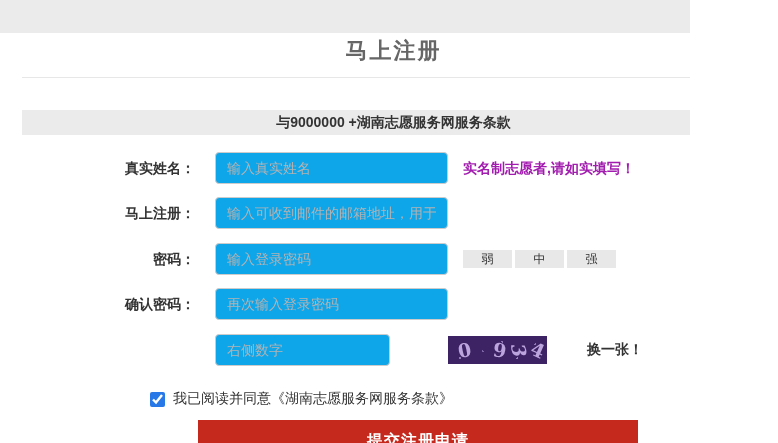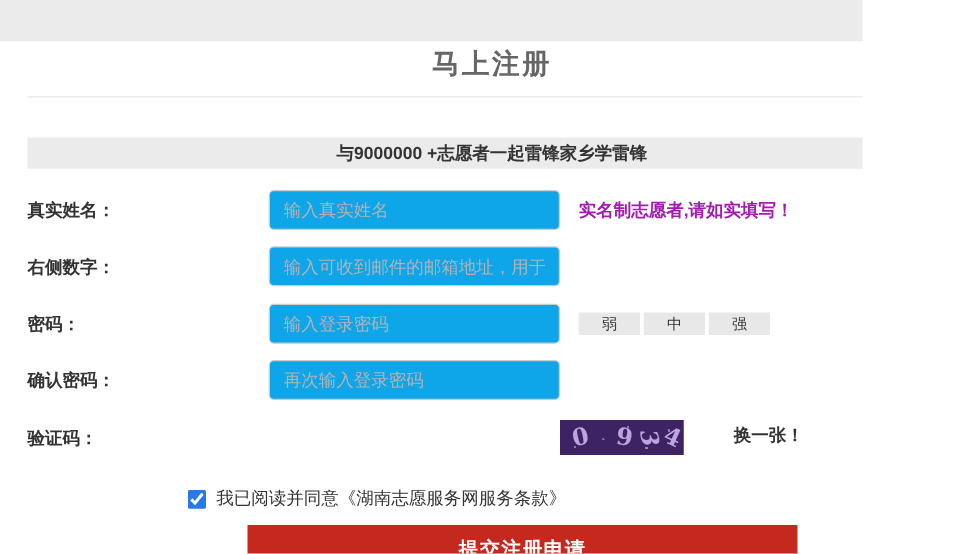--- a/index.html
+++ b/index.html
@@ -18,21 +18,21 @@
     background: #ebebeb; text-align: center; line-height: 25px;
     font-size: 14px; font-weight: bold; color: #333; }
 
   .panel { position: absolute; left: 22px; top: 0; width: 743px; height: 443px; }
 
   .form-row { position: absolute; left: 0; width: 743px; height: 32px; }
   .row-1 { top: 152px; } .row-2 { top: 197px; } .row-3 { top: 243px; }
   .row-4 { top: 288px; } .row-5 { top: 334px; }
 
   .field-label { position: absolute; left: 0; top: 0; width: 173px; height: 32px;
-    line-height: 32px; font-size: 14px; font-weight: bold; color: #333; }
+    line-height: 32px; text-align: right; font-size: 14px; font-weight: bold; color: #333; }
 
   .text-input { position: absolute; left: 193px; top: 0; width: 233px; height: 32px;
     border: 1px solid #ccc; border-radius: 4px; padding: 0 11px; font-size: 14px; color: #333;
     background: #0ea5e9; outline: none; font-family: "Liberation Sans", "DejaVu Sans", sans-serif; }
   .text-input::placeholder { color: #b3b3b3; opacity: 1; }
   .text-input.short { width: 175px; }
 
   .field-note { position: absolute; left: 441px; top: 0; height: 32px; line-height: 32px;
     font-size: 14px; font-weight: bold; color: #a21caf; white-space: nowrap; }
 
@@ -74,52 +74,52 @@
 <body>
 
 <div class="page">
 
   <div class="topbar"></div>
 
   <h1 class="title">马上注册</h1>
 
   <div class="divider"></div>
 
-  <div class="banner">与9000000 +志愿者一起雷锋家乡学雷锋</div>
+  <div class="banner">与9000000 +湖南志愿服务网服务条款</div>
 
   <div class="panel">
 
     <div class="form-row row-1">
       <label class="field-label">真实姓名：</label>
       <input class="text-input" type="text" placeholder="输入真实姓名" style="">
       <span class="field-note">实名制志愿者,请如实填写！</span>
     </div>
 
     <div class="form-row row-2">
-      <label class="field-label">右侧数字：</label>
+      <label class="field-label">马上注册：</label>
       <input class="text-input" type="text" placeholder="输入可收到邮件的邮箱地址，用于激" style="">
     </div>
 
     <div class="form-row row-3">
       <label class="field-label">密码：</label>
       <input class="text-input" type="password" placeholder="输入登录密码" style="">
       <div class="strength-group">
         <span class="strength-badge">弱</span>
         <span class="strength-badge">中</span>
         <span class="strength-badge">强</span>
       </div>
     </div>
 
     <div class="form-row row-4">
       <label class="field-label">确认密码：</label>
       <input class="text-input" type="password" placeholder="再次输入登录密码" style="">
     </div>
 
     <div class="form-row row-5">
-      <label class="field-label">验证码：</label>
+      <input class="text-input short" type="text" placeholder="右侧数字" style="">
       <div class="captcha-img" title="0934">
         <span class="captcha-digit d0">0</span>
         <span class="captcha-digit d1">9</span>
         <span class="captcha-digit d2">3</span>
         <span class="captcha-digit d3">4</span>
       </div>
       <span class="captcha-change">换一张！</span>
     </div>
 
     <div class="agreement-row">

